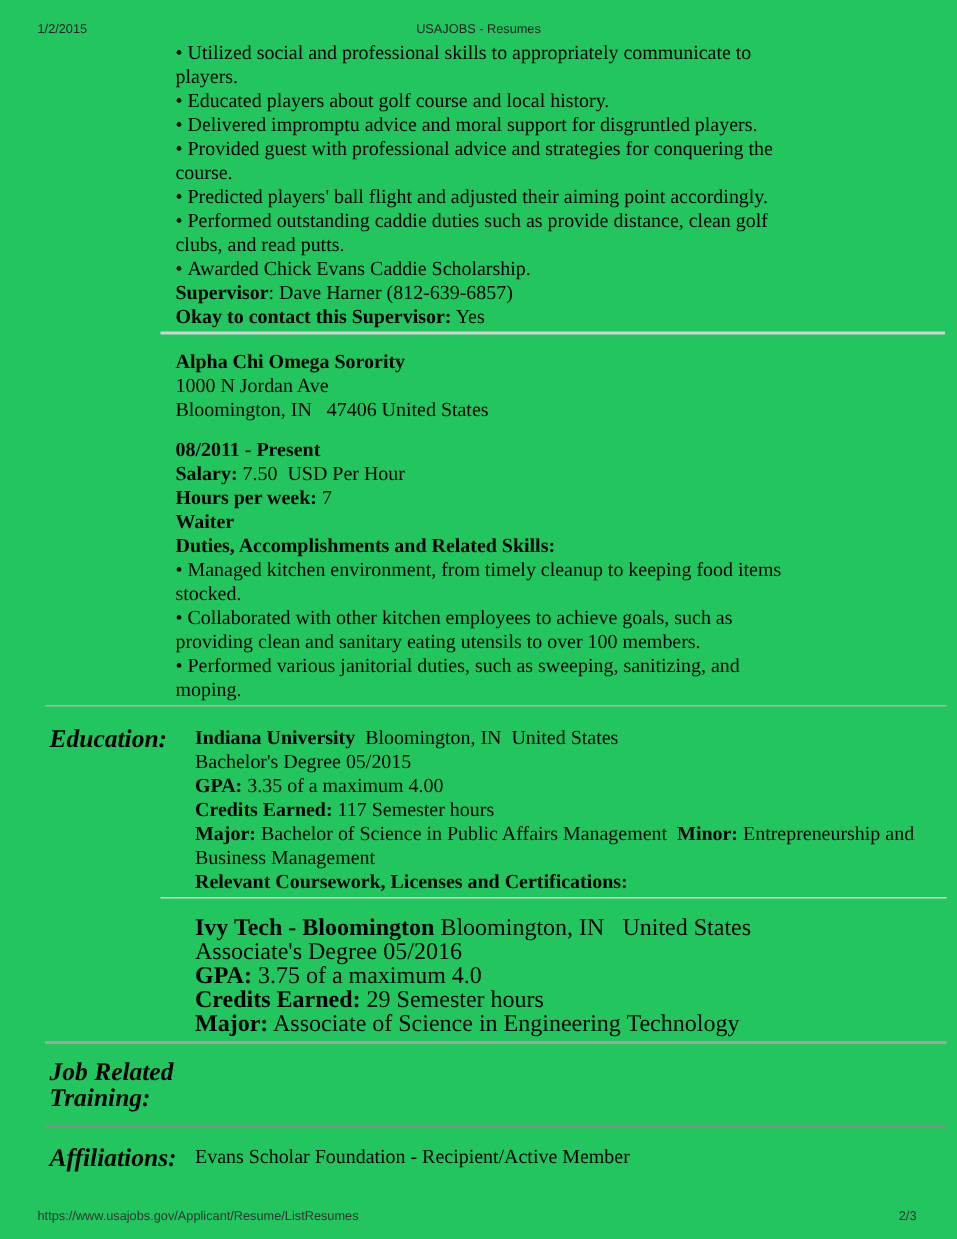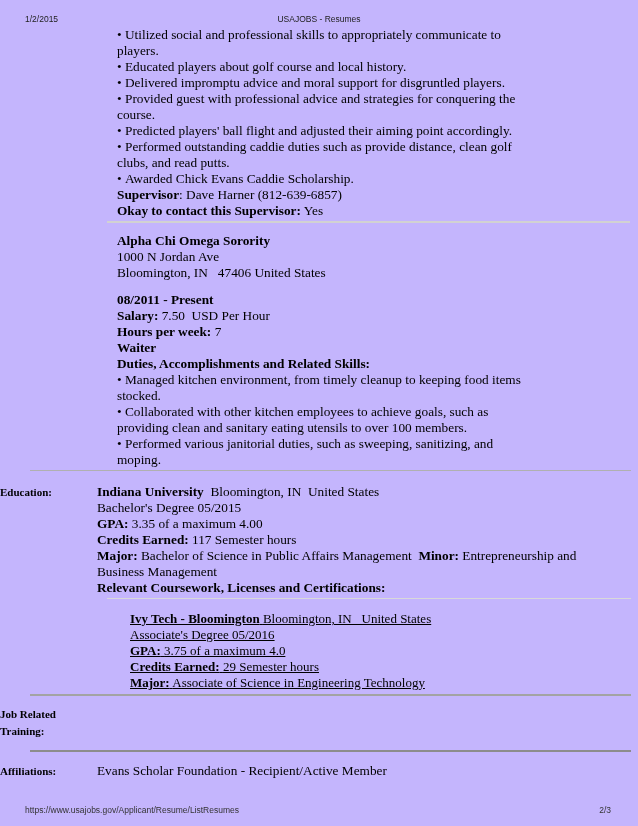--- a/index.html
+++ b/index.html
@@ -1,19 +1,19 @@
 <!DOCTYPE html>
 <html><head>
 <meta charset="utf-8">
 <style>
   html,body{margin:0;padding:0;background:#ffffff;}
   .page{
     position:relative;
     width:638px;height:826px;
-    background:#c4b5fd;
+    background:#22c55e;
     font-family:"Liberation Serif", serif;
     color:#000;
     overflow:hidden;
   }
   
   .hdr{
     position:absolute;top:14px;left:25px;right:25px;height:12px;
     font-family:"Liberation Sans", sans-serif;
     font-size:8.5px;color:#222;
   }
@@ -21,23 +21,23 @@
   .hdr .title{position:absolute;left:0;right:0;top:0;text-align:center;}
   .ftr{
     position:absolute;bottom:11px;left:25px;right:27px;
     font-family:"Liberation Sans", sans-serif;
     font-size:8.5px;color:#333;
     display:flex;justify-content:space-between;
   }
   
   .main{padding-top:27px;}
   .we{margin-left:117px;width:412px;font-size:13.3px;line-height:16px;}
-  .edu-cnt2{margin-left:130px;width:484px;font-size:13px;line-height:16px;margin-top:12px;text-decoration:underline;}
+  .edu-cnt2{margin-left:130px;width:484px;font-size:16px;line-height:16px;margin-top:12px;}
   .sec{display:flex;}
-  .sec .lab{flex:0 0 97px;font-weight:bold;font-size:11px;line-height:17px;}
+  .sec .lab{flex:0 0 97px;margin-left:33px;font-weight:bold;font-size:17px;line-height:17px;font-style:italic;}
   .sec .cnt{width:484px;font-size:13.3px;line-height:16px;}
   .bullet::before{content:"\2022\00a0";}
   .b{font-weight:bold;}
   .pre{white-space:pre-wrap;}
   .blank{height:11px;}
   hr{border:none;margin:0;}
   .hr-a{margin:2px 0 0 107px;width:523px;border-top:2px solid #d2d2d2;}
   .hr-b{margin:2px 0 0 30px;width:601px;border-top:1px solid #b0b0b0;}
   .hr-c{margin:2px 0 0 107px;width:524px;border-top:1px solid #d9d9d9;}
   .hr-d{margin:3px 0 0 30px;width:601px;border-top:2px solid #a3a3a3;}

